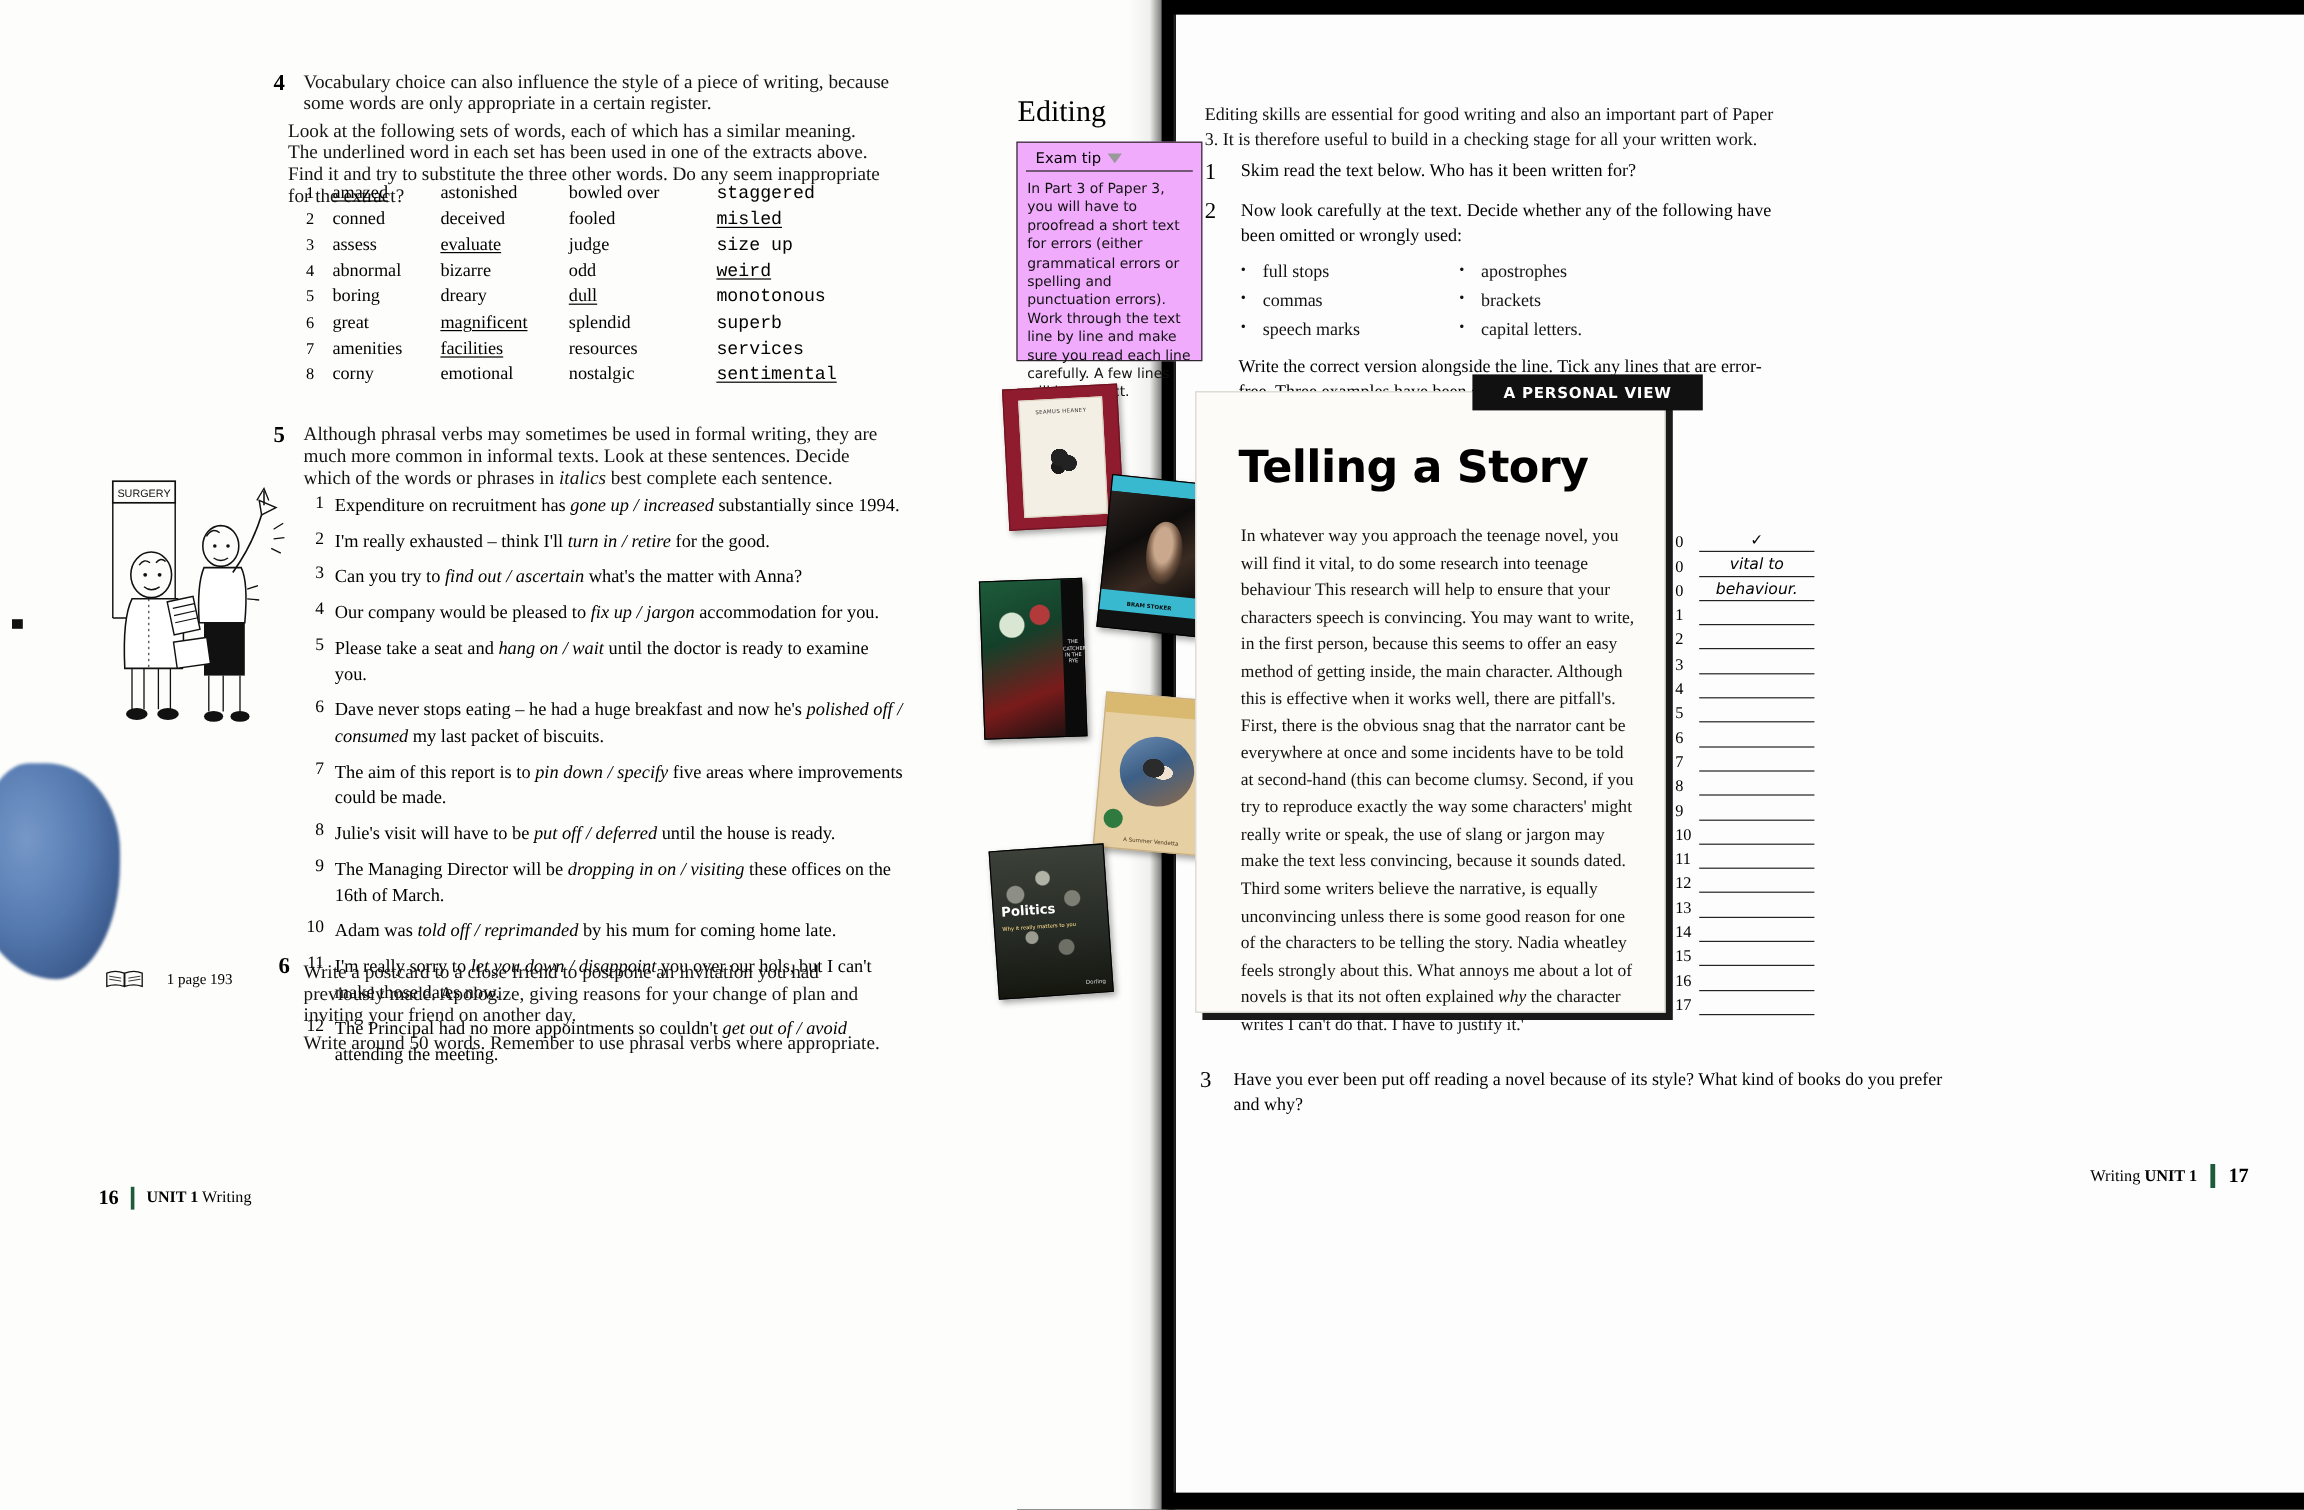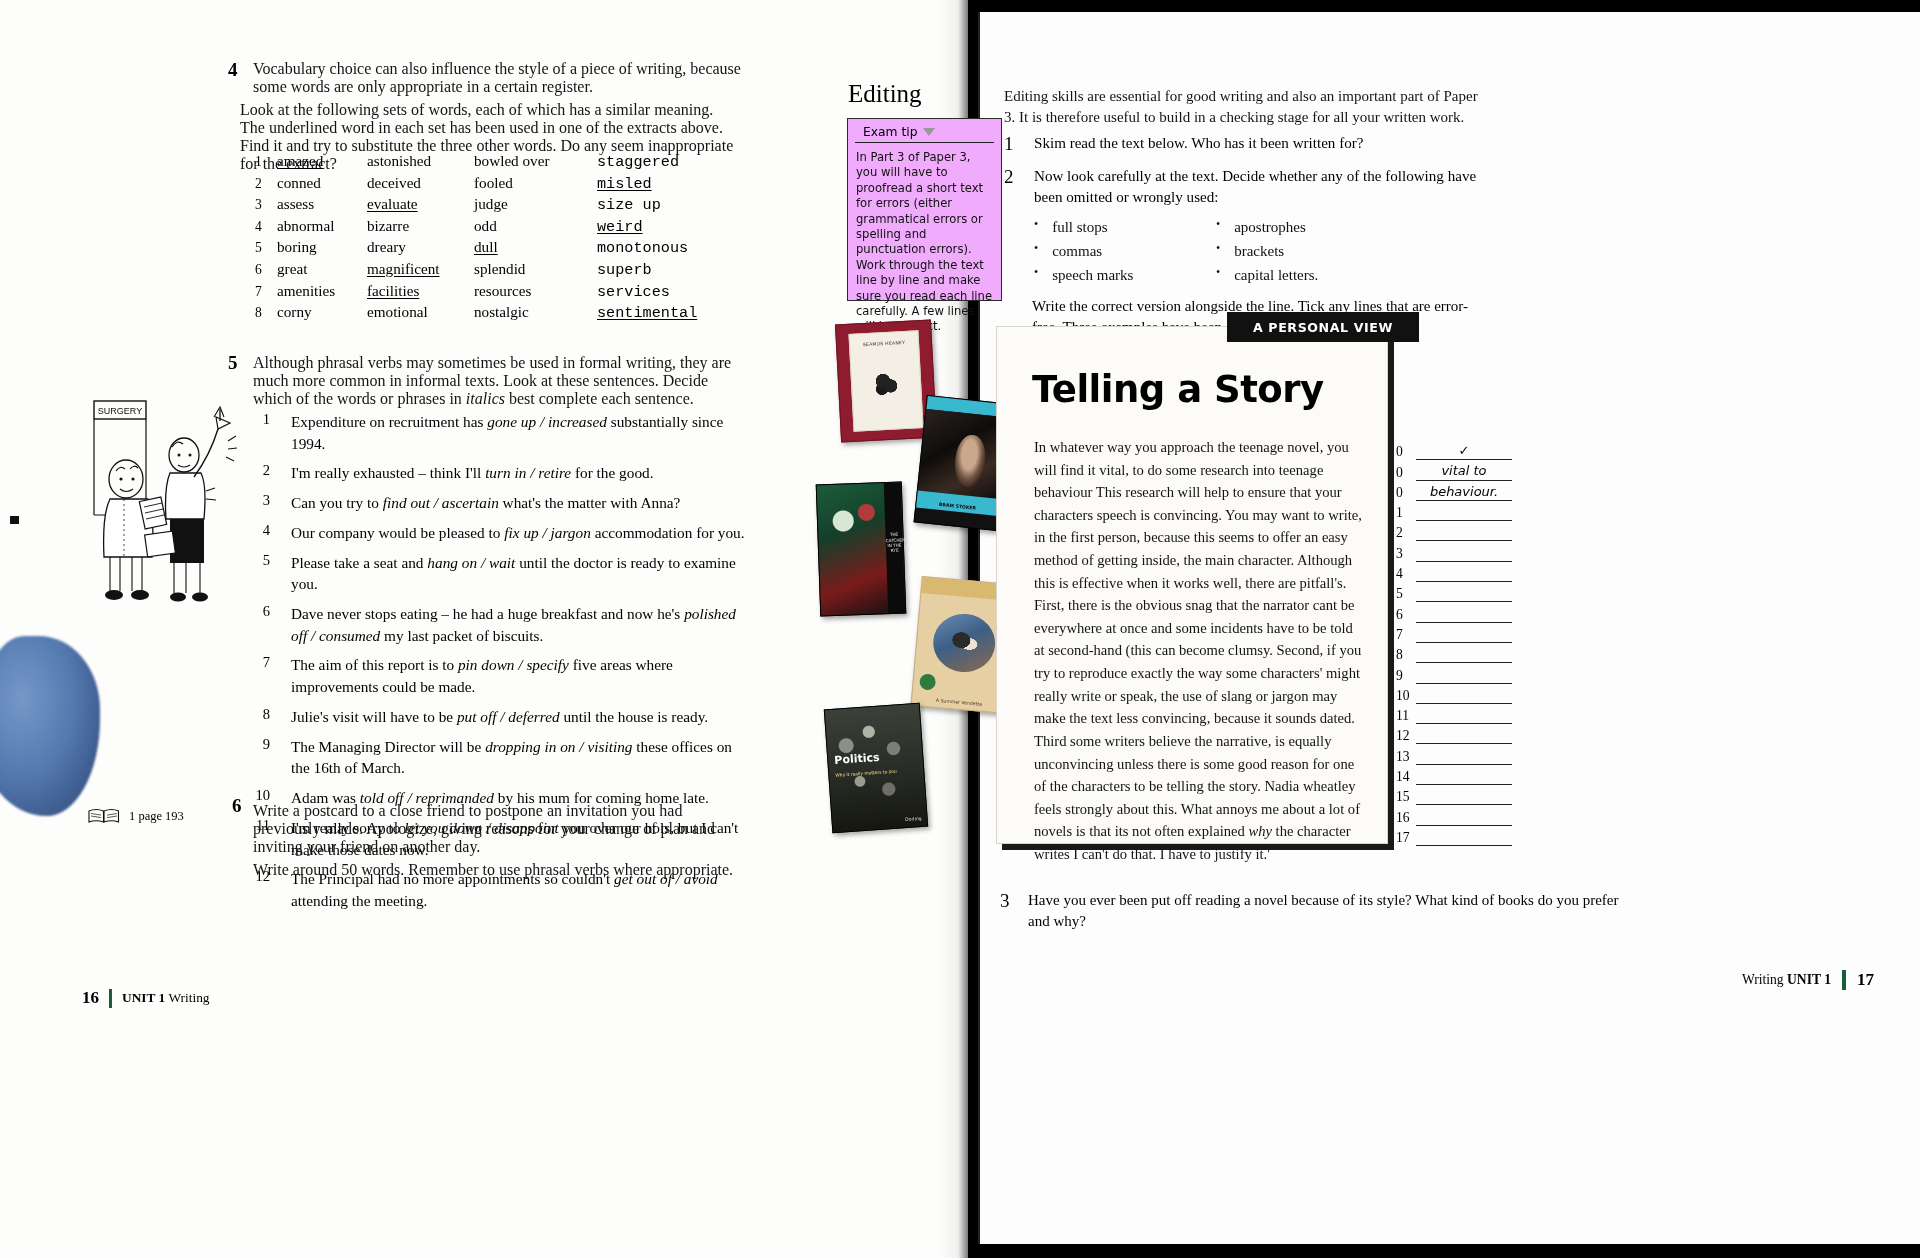--- a/index.html
+++ b/index.html
@@ -63,27 +63,27 @@
   .wordrow .n { width:22px; font-size:13.6px; }
   .wordrow .c1 { width:90px; }
   .wordrow .c2 { width:107px; }
   .wordrow .c3 { width:123px; }
   .wordrow .c4 { width:140px;font-family:Liberation Mono, monospace; }
 
   
   .senlist { position:absolute; }
   .sen { display:flex; margin-bottom:8px; }
   .sen .sn { width:26px; flex:0 0 26px; text-align:right; padding-right:9px; font-size:14.6px; }
-  .sen .st { flex:1; font-size:15.3px; line-height:1.42;margin-left:12px; }
+  .sen .st { flex:1; font-size:15.3px; line-height:1.42; }
 
   
   .cartoon { position:absolute; left:84px; top:395px; width:160px; height:245px; }
 
   
-  .bookref { position:absolute; left:88px; top:808px; display:flex; align-items:center; gap:9px; }
+  .bookref { position:absolute; left:88px; top:808px; display:flex; align-items:center; gap:19px; }
   .bookref .lbl { font-size:12.5px; }
 
   
   .folio-left { position:absolute; left:82px; top:988px; display:flex; align-items:center; gap:10px; }
   .folio-left .num { font-size:17px; font-weight:bold; }
   .folio-left .bar { width:3px; height:19px; background:#1d5c3a; }
   .folio-left .lbl { font-size:13.4px; }
   .folio-left .lbl b { font-weight:bold; }
   .folio-right { position:absolute; right:46px; top:970px; display:flex; align-items:center; gap:11px; }
   .folio-right .lbl { font-size:13.6px; }

